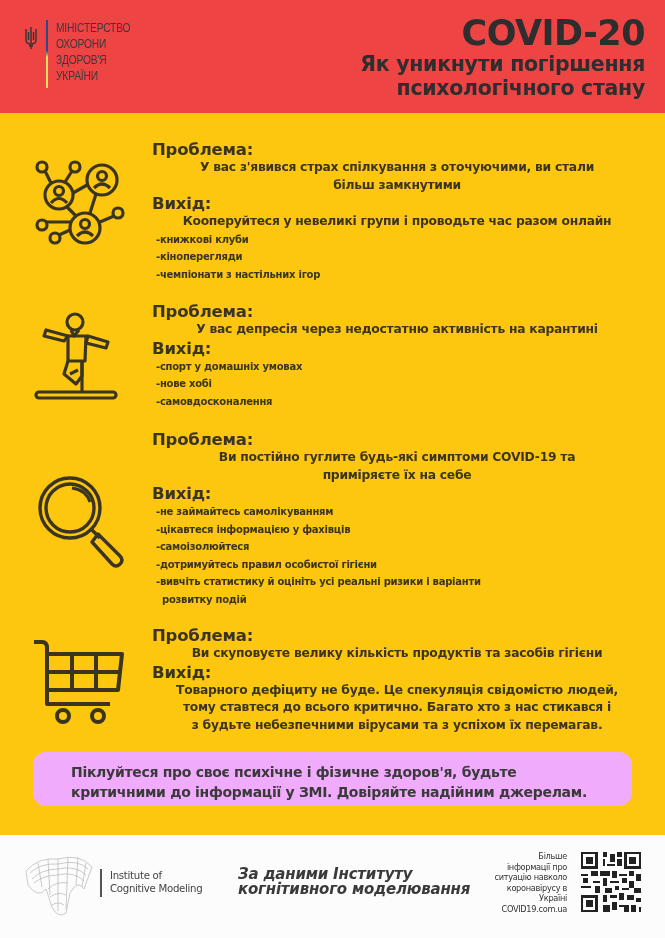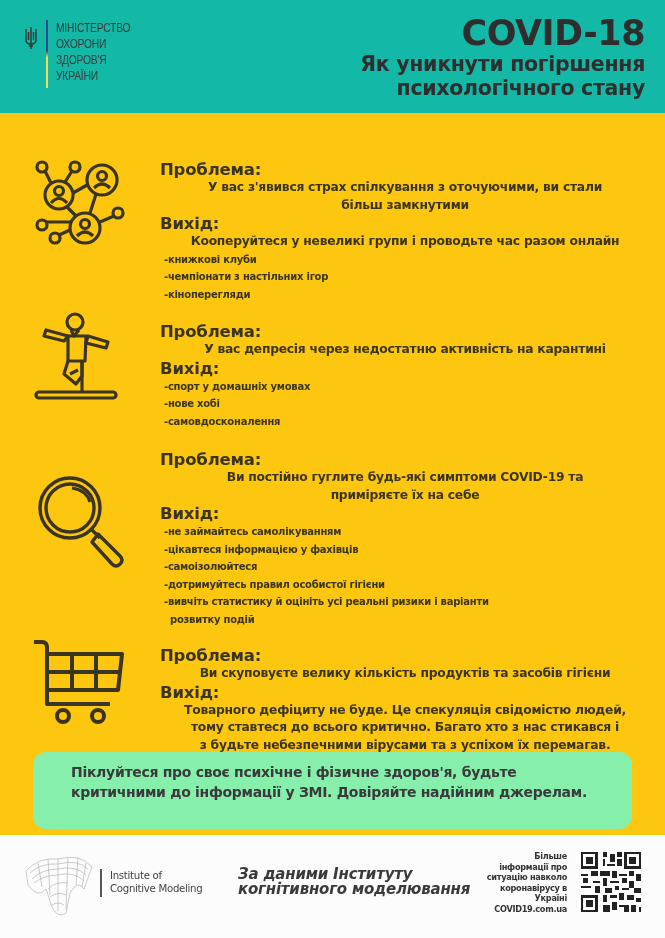--- a/index.html
+++ b/index.html
@@ -1,85 +1,85 @@
 <!DOCTYPE html>
 <html><head>
 <meta charset="utf-8">
 <style>
   * { box-sizing: border-box; margin: 0; padding: 0; }
   html, body { width: 665px; height: 938px; background: #fdfdfd; overflow: hidden; }
   body { position: relative; font-family: "DejaVu Sans", sans-serif; color: #2b2b2b; }
 
   
-  .header { position: absolute; left: 0; top: 0; width: 665px; height: 113px; background: #14b8a6; }
+  .header { position: absolute; left: 0; top: 0; width: 665px; height: 113px; background: #ef4444; }
   .ministry { position: absolute; left: 24px; top: 20px; display: flex; align-items: flex-start; }
   .trident { width: 14px; height: 24px; margin-top: 6px; }
   .ministry-bar { width: 2px; height: 68px; margin-left: 8px; margin-right: 8px;
     background: linear-gradient(to bottom, #2c4a8c 0%, #2c4a8c 45%, #f2dd5a 55%, #f2dd5a 100%); }
   .ministry-text { font-family: "Liberation Sans", sans-serif; font-size: 12.5px; line-height: 16px;
     color: #3a3a3a; letter-spacing: -0.2px; transform: scaleX(0.82); transform-origin: left top; }
   .ministry-text div { white-space: nowrap; }
 
   .title-block { position: absolute; right: 20px; top: 14px; text-align: right; }
   .title-main { font-family: "DejaVu Sans", sans-serif; font-weight: bold; font-size: 35px;
     line-height: 38px; color: #2e2e2e; letter-spacing: -0.5px; }
   .title-sub { font-family: "DejaVu Sans", sans-serif; font-weight: bold; font-size: 20.5px;
     line-height: 24px; color: #2e2e2e; letter-spacing: -0.3px; }
 
   
   .yellow { position: absolute; left: 0; top: 113px; width: 665px; height: 722px; background: #fdc70f; }
 
   .section { position: absolute; left: 0; width: 665px; }
   .icon-box { position: absolute; left: 30px; width: 100px; height: 100px; }
   .icon-box svg { width: 100%; height: 100%; }
-  .text-col { position: absolute; left: 160px; width: 490px; margin-top: 20px; }
+  .text-col { position: absolute; left: 152px; width: 490px; }
   .label { font-family: "DejaVu Sans", sans-serif; font-size: 16.5px; font-weight: bold;
     color: #3b3520; line-height: 19px; letter-spacing: -0.2px; }
   .body { font-family: "DejaVu Sans", sans-serif; font-size: 12.3px; font-weight: bold;
     color: #3b3520; line-height: 17.5px; letter-spacing: -0.25px; text-align: center; }
   .bullet { font-family: "DejaVu Sans", sans-serif; font-size: 10px; font-weight: bold;
     color: #3b3520; line-height: 17.5px; padding-left: 4px; letter-spacing: -0.25px; }
   .bullet.cont { padding-left: 10px; }
 
-  .notice { position: absolute; left: 33px; top: 752px; width: 599px; height: 77px;
-    background: #86efac; border-radius: 13px; padding: 10px 0 0 38px; }
+  .notice { position: absolute; left: 33px; top: 752px; width: 599px; height: 54px;
+    background: #f0abfc; border-radius: 13px; padding: 10px 0 0 38px; }
   .notice-text { font-family: "DejaVu Sans", sans-serif; font-weight: bold; font-size: 14px;
     line-height: 20px; color: #3a3a3a; letter-spacing: -0.3px; }
 
   
   .footer { position: absolute; left: 0; top: 835px; width: 665px; height: 103px; background: #fcfcfc; }
   .icm-logo { position: absolute; left: 18px; top: 14px; width: 82px; height: 76px; }
   .icm-divider { position: absolute; left: 100px; top: 34px; width: 1.5px; height: 28px; background: #555; }
   .icm-name { position: absolute; left: 110px; top: 34px; font-family: "DejaVu Sans", sans-serif;
     font-size: 10.2px; font-weight: normal; color: #444; line-height: 13px; letter-spacing: -0.3px; }
   .source { position: absolute; left: 238px; top: 32px; font-family: "DejaVu Sans", sans-serif;
     font-weight: bold; font-size: 15px; line-height: 15px; color: #3a3a3a; letter-spacing: -0.2px; font-style: italic; }
   .more-info { position: absolute; right: 98px; top: 16px; text-align: right;
     font-family: "DejaVu Sans", sans-serif; font-size: 8.2px; line-height: 10.5px; color: #333;
-    font-weight: bold; letter-spacing: -0.3px; }
+    font-weight: normal; letter-spacing: -0.3px; }
   .qr { position: absolute; left: 581px; top: 17px; width: 60px; height: 60px; }
 </style>
 </head>
 <body>
 
 <div class="header">
   <div class="ministry">
     <svg class="trident" viewBox="0 0 14 24">
       <path d="M7 1 L7 17 M2 3 L2 14 Q2 18 7 18 Q12 18 12 14 L12 3 M4.5 6 L4.5 14 M9.5 6 L9.5 14 M7 18 L7 23 M5 20 L9 20" stroke="#333" stroke-width="1.4" fill="none"></path>
     </svg>
     <div class="ministry-bar"></div>
     <div class="ministry-text">
       <div>МІНІСТЕРСТВО</div>
       <div>ОХОРОНИ</div>
       <div>ЗДОРОВ'Я</div>
       <div>УКРАЇНИ</div>
     </div>
   </div>
   <div class="title-block">
-    <div class="title-main">COVID-18</div>
+    <div class="title-main">COVID-20</div>
     <div class="title-sub">Як уникнути погіршення</div>
     <div class="title-sub">психологічного стану</div>
   </div>
 </div>
 
 <div class="yellow"></div>
 
 <div class="section" style="top:140px;">
   <div class="icon-box" style="top:10px;">
     <svg viewBox="0 0 100 100" fill="none" stroke="#3b3520" stroke-width="3.2">
@@ -100,22 +100,22 @@
       <path d="M15 21 L21 33 M42 21 L35 32 M43 43 L57 35 M66 44 L60 63 M37 57 L46 66 M16 72 L42 72 M29 85 L40 80 M70 72 L84 66"></path>
     </svg>
   </div>
   <div class="text-col">
     <div class="label">Проблема:</div>
     <div class="body">У вас з'явився страх спілкування з оточуючими, ви стали</div>
     <div class="body">більш замкнутими</div>
     <div class="label">Вихід:</div>
     <div class="body">Кооперуйтеся у невеликі групи і проводьте час разом онлайн</div>
     <div class="bullet">-книжкові клуби</div>
+    <div class="bullet">-кіноперегляди</div>
     <div class="bullet">-чемпіонати з настільних ігор</div>
-    <div class="bullet">-кіноперегляди</div>
   </div>
 </div>
 
 <div class="section" style="top:302px;">
   <div class="icon-box" style="top:4px;">
     <svg viewBox="0 0 100 100" fill="none" stroke="#3b3520" stroke-width="3.2" stroke-linejoin="round">
       <circle cx="45" cy="16" r="8"></circle>
       <path d="M41 24 L44 30 L49 24"></path>
       <path d="M16 24 L38 30 L34 35 L14 30 Z"></path>
       <path d="M58 30 L78 36 L76 42 L56 37 Z"></path>

